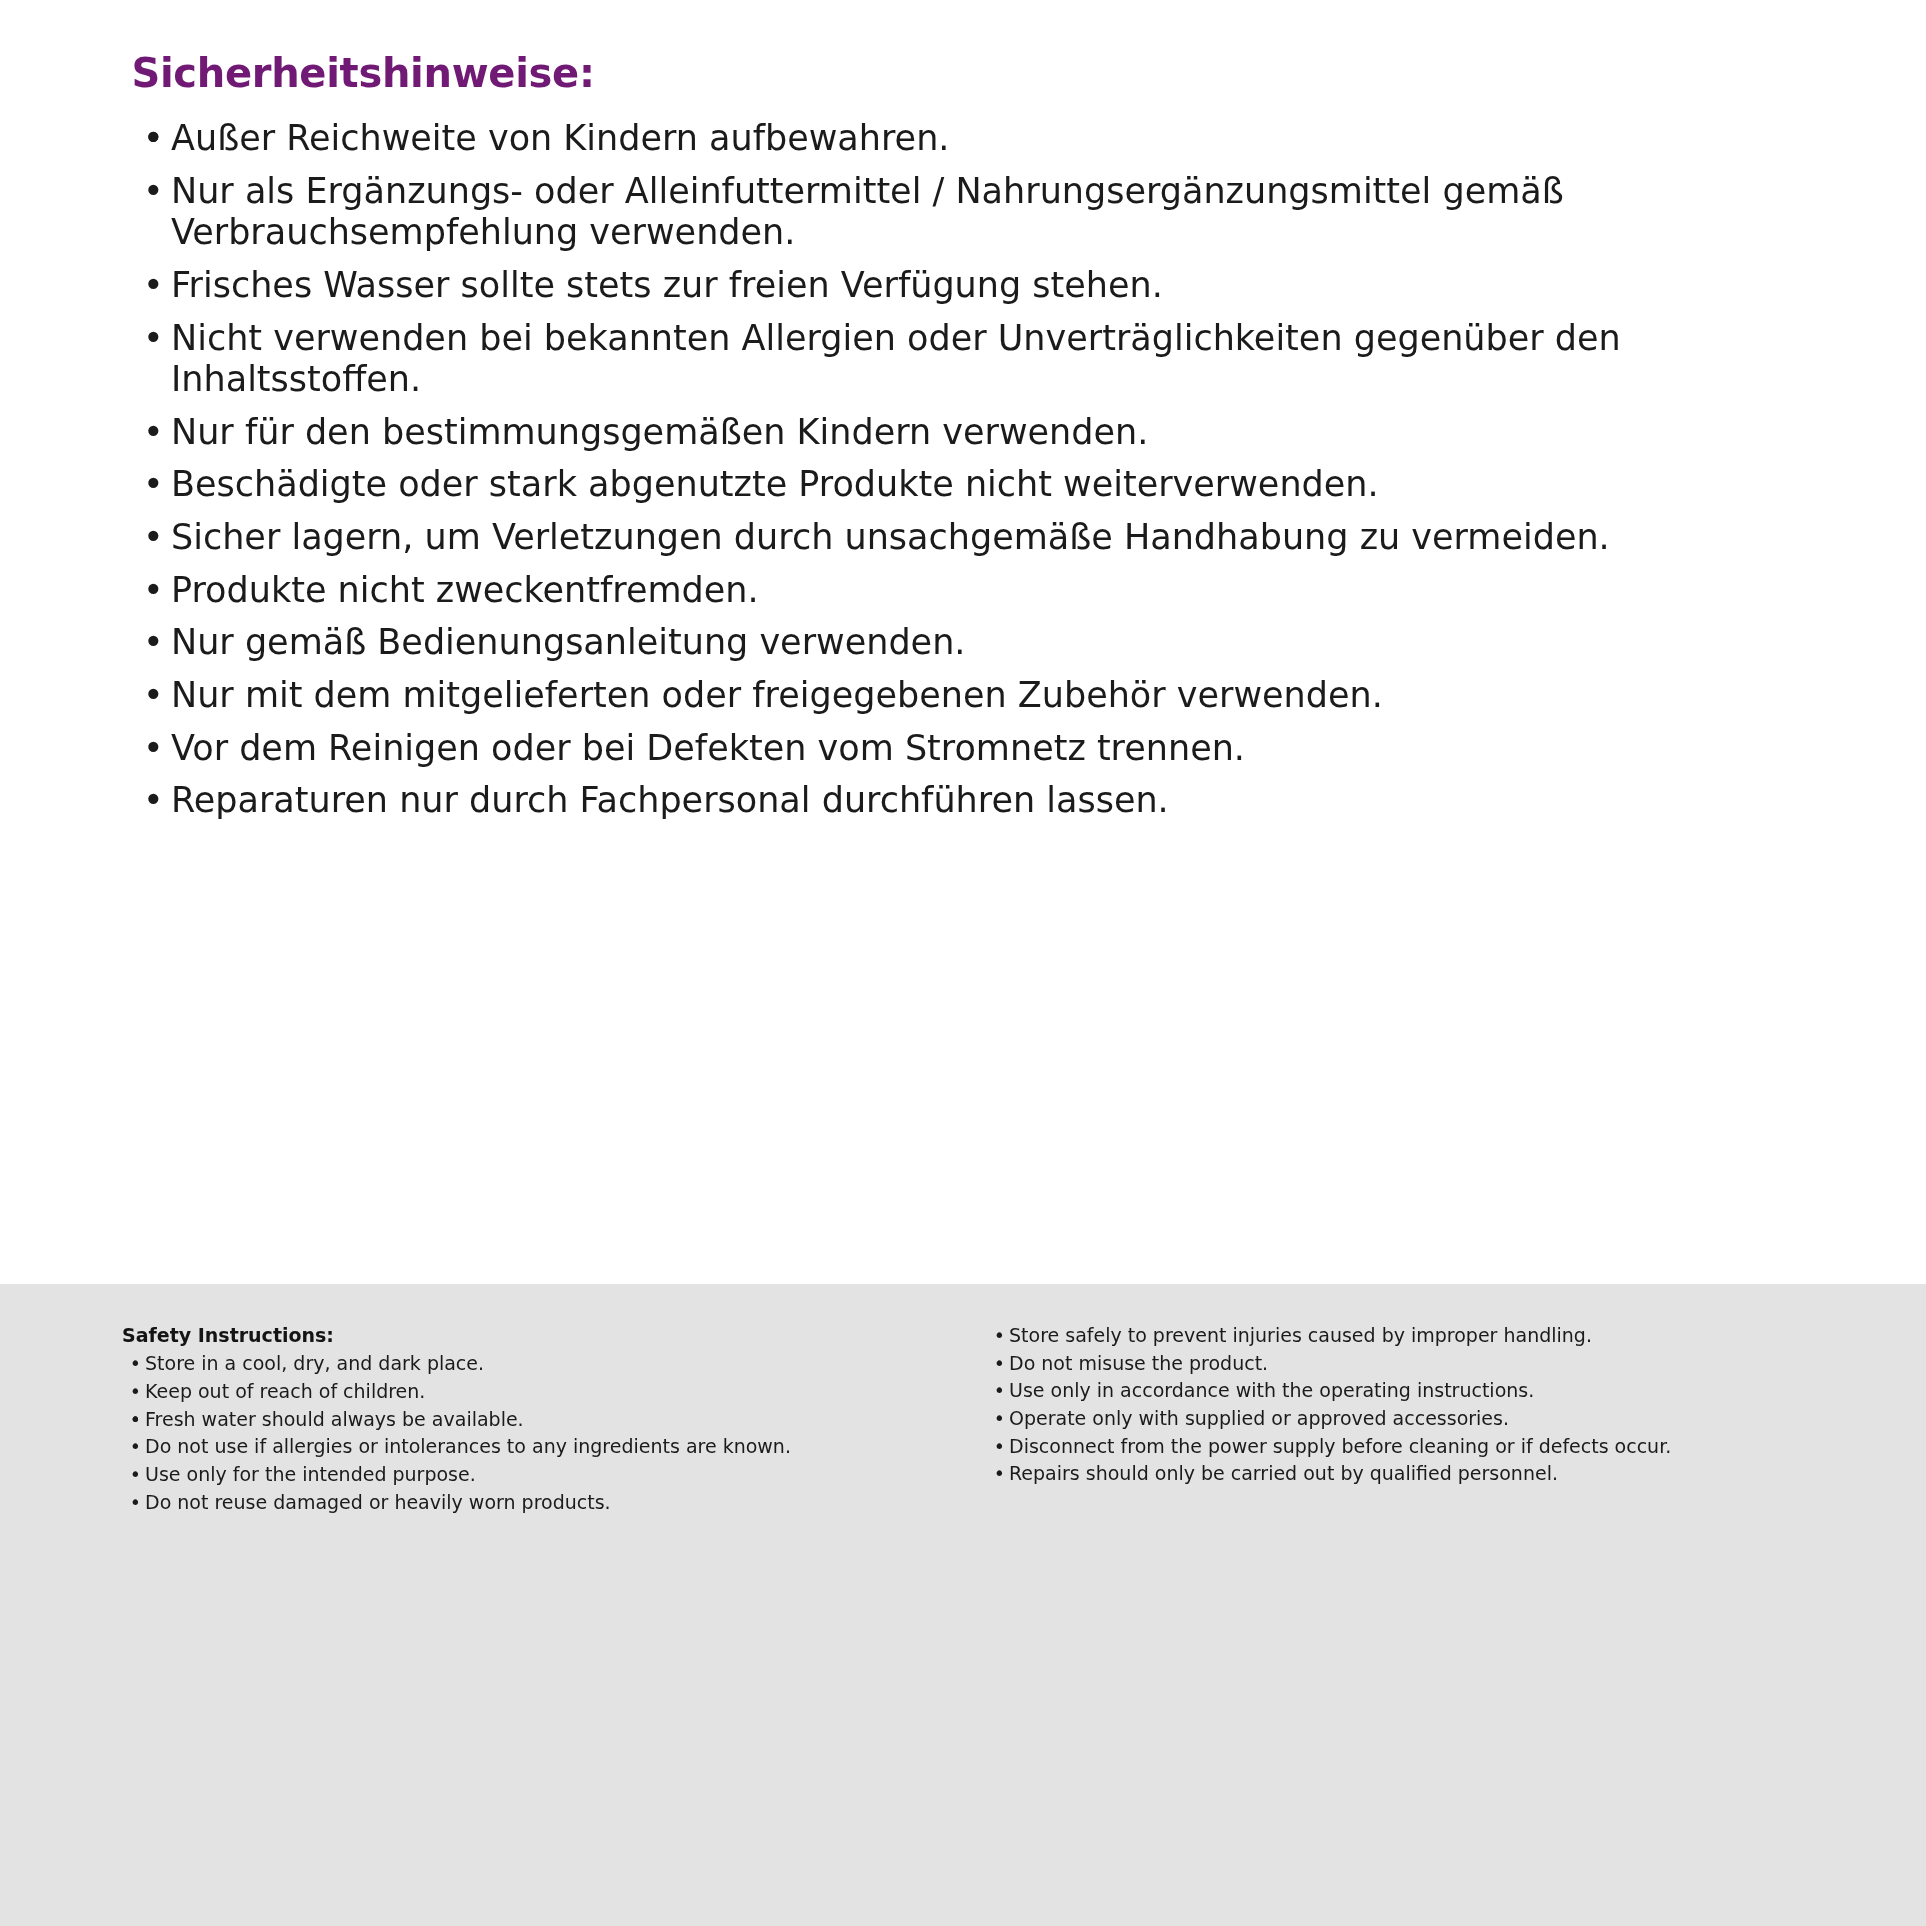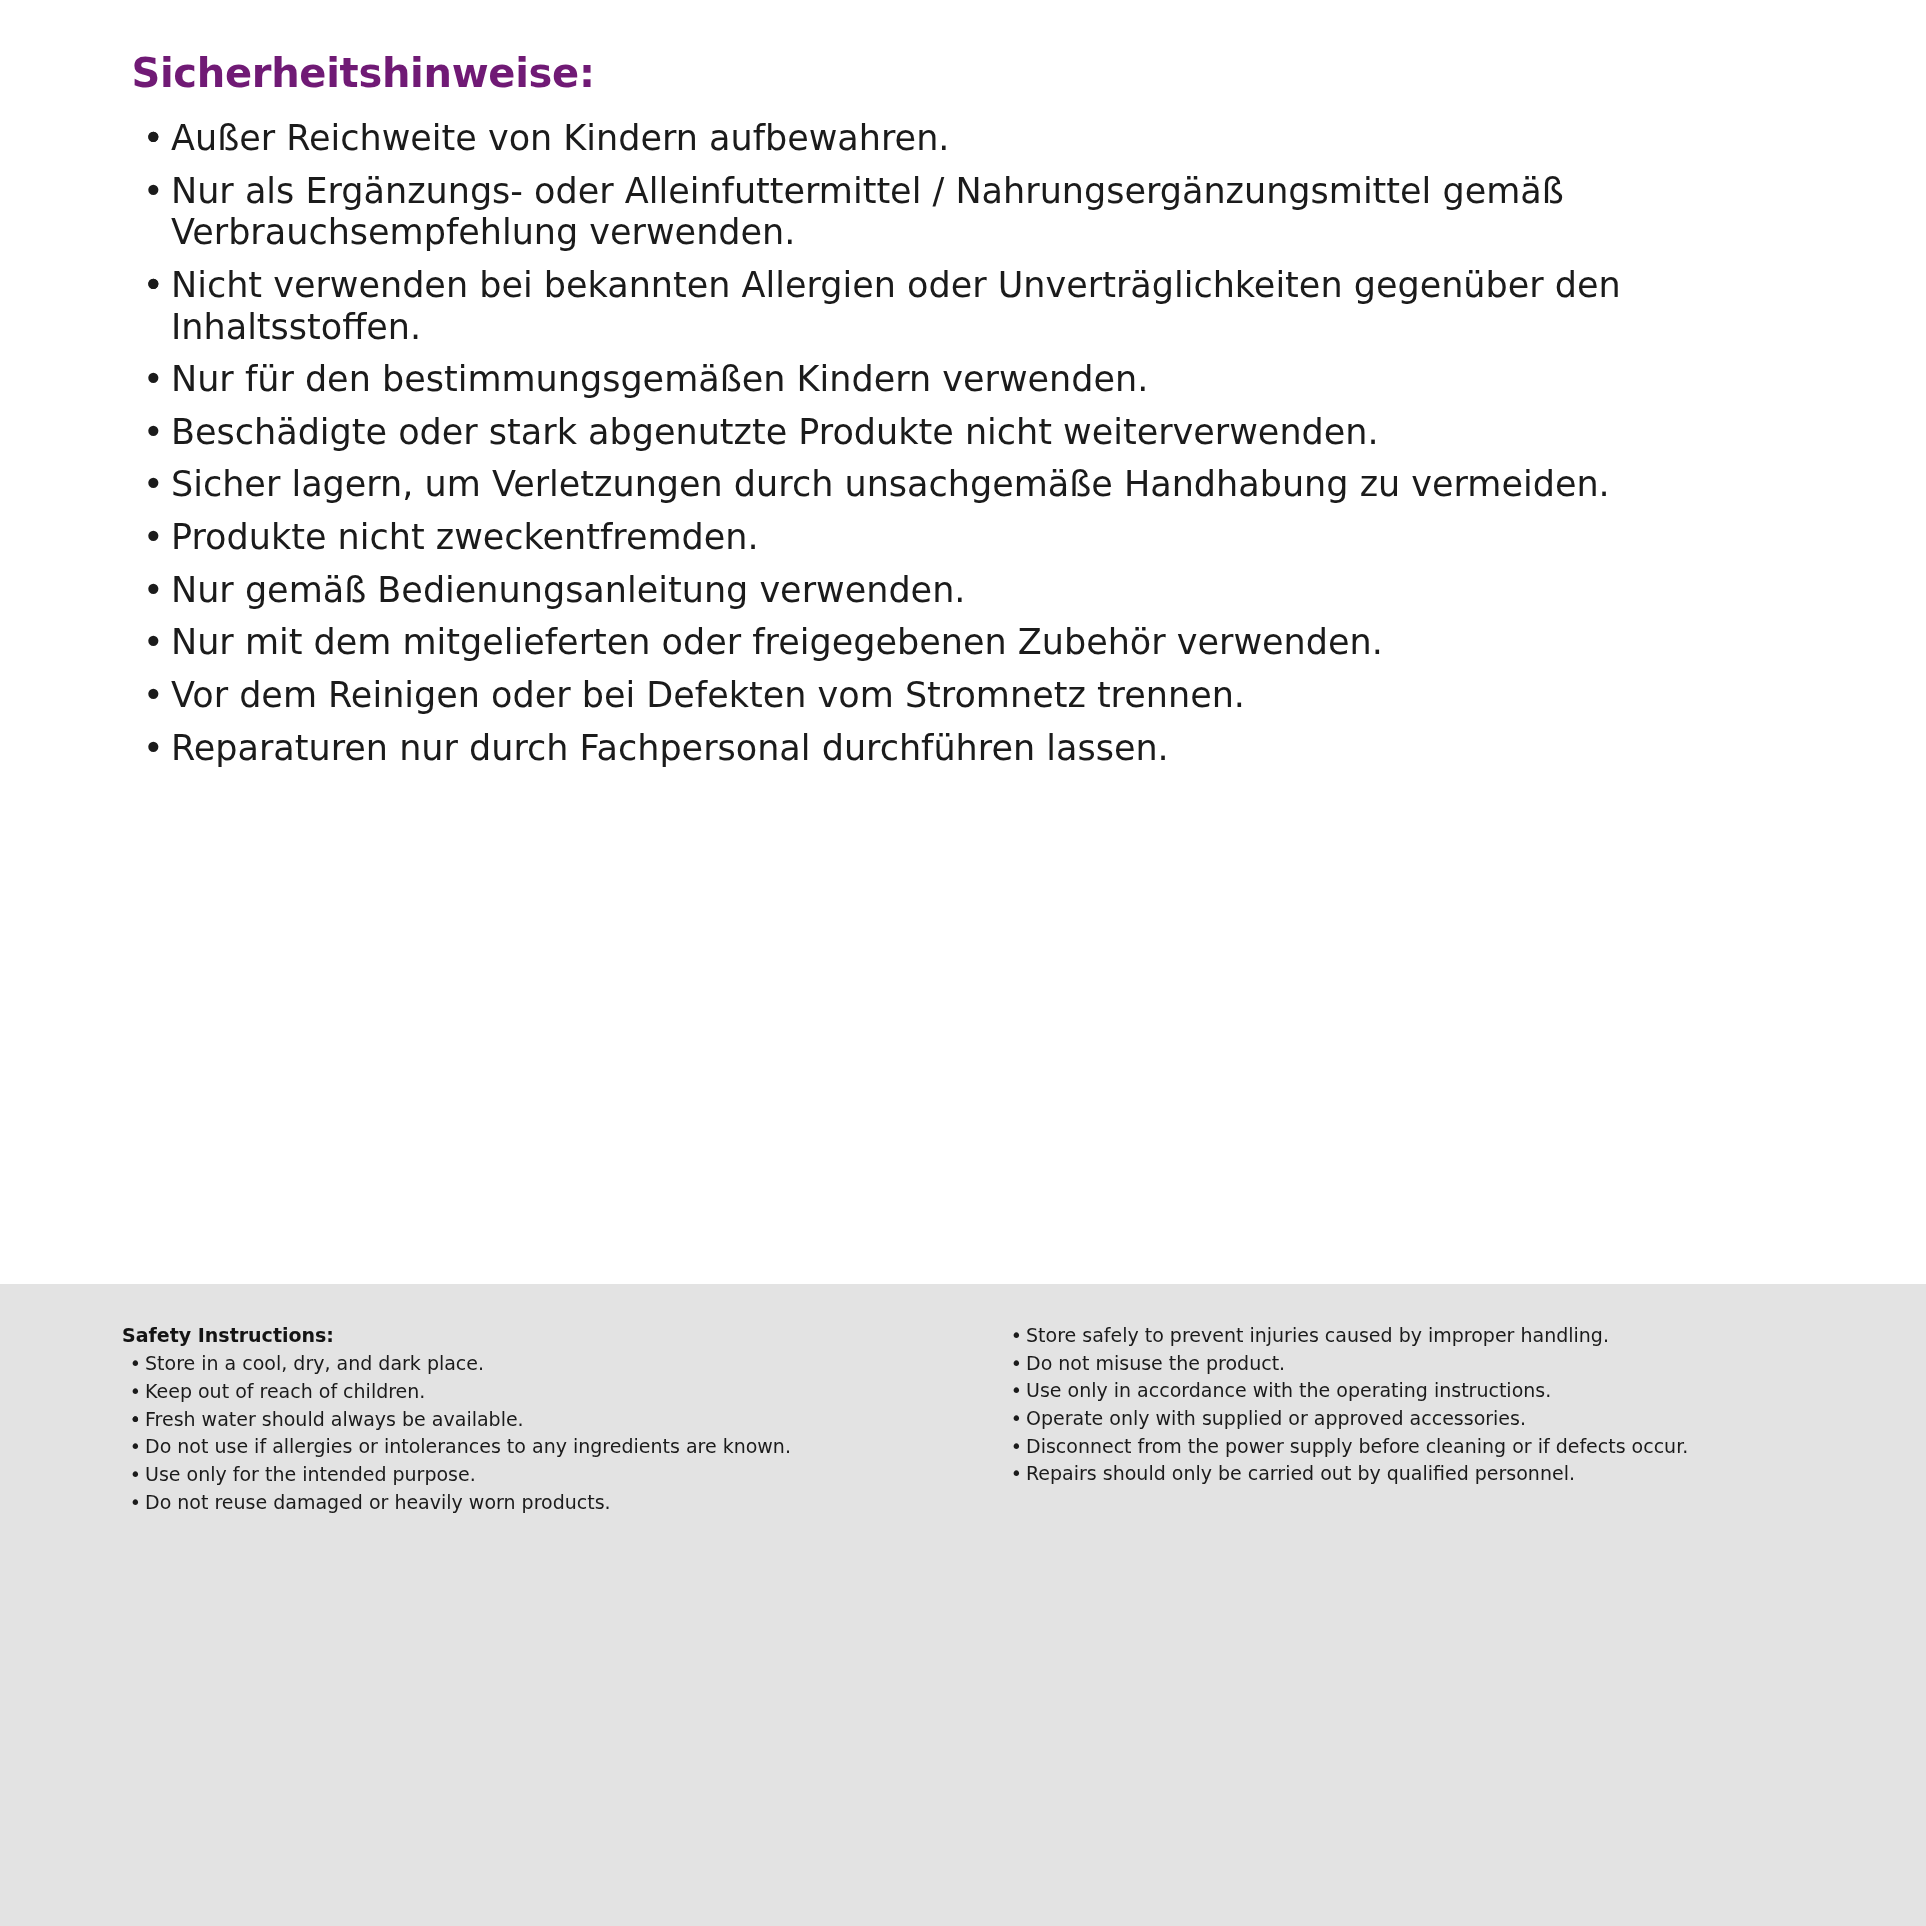--- a/index.html
+++ b/index.html
@@ -59,21 +59,21 @@
   }
 
   
   .en-section {
     background: #e3e3e3;
     flex: 1;
     padding: 40px 77px 26px 122px;
     box-sizing: border-box;
     display: flex;
     flex-direction: row;
-    column-gap: 46px;
+    column-gap: 29px;
   }
   .en-col {
     width: 835px;
     box-sizing: border-box;
   }
   .en-col.right {
     padding-top: 0px;
   }
   .en-title {
     font-size: 19px;
@@ -107,21 +107,21 @@
 <body>
 
 <div class="page">
 
   <section class="de-section">
     <h1 class="de-title">Sicherheitshinweise:</h1>
     <ul class="de-list">
       <li><span class="bullet">•</span></li>
       <li><span class="bullet">•</span><span>Außer Reichweite von Kindern aufbewahren.</span></li>
       <li><span class="bullet">•</span><span>Nur als Ergänzungs- oder Alleinfuttermittel / Nahrungsergänzungsmittel gemäß Verbrauchsempfehlung verwenden.</span></li>
-      <li><span class="bullet">•</span></li>
+      <li><span class="bullet">•</span><span>Frisches Wasser sollte stets zur freien Verfügung stehen.</span></li>
       <li><span class="bullet">•</span><span>Nicht verwenden bei bekannten Allergien oder Unverträglichkeiten gegenüber den Inhaltsstoffen.</span></li>
       <li><span class="bullet">•</span><span>Nur für den bestimmungsgemäßen Kindern verwenden.</span></li>
       <li><span class="bullet">•</span><span>Beschädigte oder stark abgenutzte Produkte nicht weiterverwenden.</span></li>
       <li><span class="bullet">•</span><span>Sicher lagern, um Verletzungen durch unsachgemäße Handhabung zu vermeiden.</span></li>
       <li><span class="bullet">•</span><span>Produkte nicht zweckentfremden.</span></li>
       <li><span class="bullet">•</span><span>Nur gemäß Bedienungsanleitung verwenden.</span></li>
       <li><span class="bullet">•</span><span>Nur mit dem mitgelieferten oder freigegebenen Zubehör verwenden.</span></li>
       <li><span class="bullet">•</span><span>Vor dem Reinigen oder bei Defekten vom Stromnetz trennen.</span></li>
       <li><span class="bullet">•</span><span>Reparaturen nur durch Fachpersonal durchführen lassen.</span></li>
     </ul>

